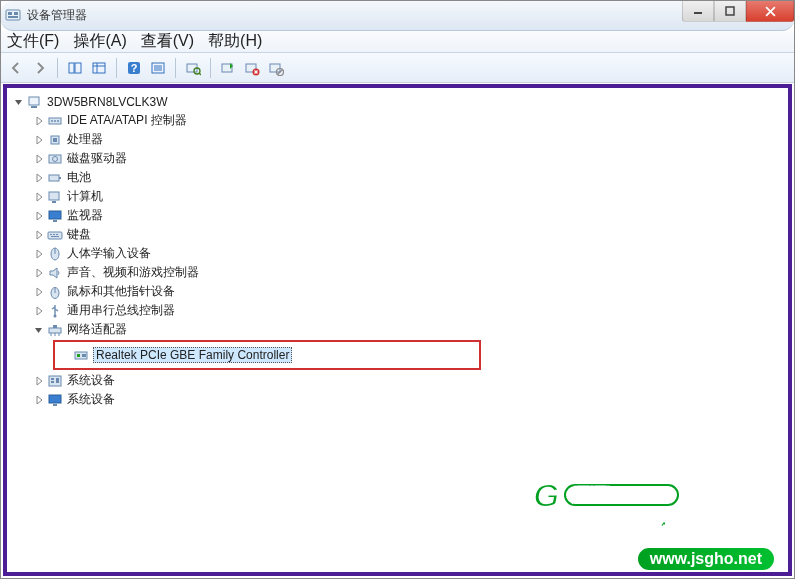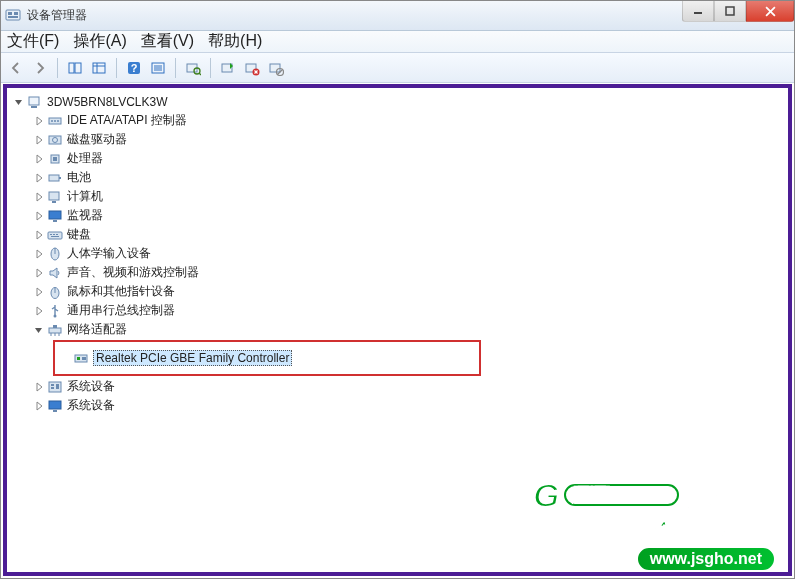--- a/index.html
+++ b/index.html
@@ -15,20 +15,21 @@
     }
     
     .titlebar {
       height: 30px;
       background: linear-gradient(to bottom, #f4f8fc 0%, #e8eff7 50%, #dde7f3 100%);
       border-bottom: 1px solid #b8c8d8;
       display: flex;
       align-items: center;
       padding: 0 4px;
       position: relative;
+      border-radius: 12px;
     }
     .title-icon {
       width: 16px;
       height: 16px;
       margin-right: 6px;
       display: inline-flex;
       align-items: center;
     }
     .title-text {
       font-size: 12px;
@@ -138,21 +139,21 @@
     }
     .node-label {
       color: #222;
     }
     .highlighted-wrap {
       border: 2px solid #d03030;
       padding: 0;
       margin: 1px 0;
       margin-left: 42px;
       width: 428px;
-      height: 36px;
+      height: 30px;
       display:flex;
       align-items:center;
     }
     .selected-label {
       background: #cde8ff;
       border: 1px dotted #555;
       padding: 0 2px;
     }
     
     .watermark {
@@ -359,40 +360,40 @@
       </div>
       <div class="node">
         <span class="indent" style="width:22px"></span>
         <span class="expander">
           <svg width="10" height="10">
             <path d="M3 1 L8 5 L3 9 Z" fill="none" stroke="#888"></path>
           </svg>
         </span>
         <span class="node-icon">
           <svg width="16" height="16">
+            <rect x="4" y="4" width="8" height="8" fill="#d8e4f0" stroke="#6a8ab0"></rect>
+            <rect x="6" y="6" width="4" height="4" fill="#6a8ab0"></rect>
+          </svg>
+        </span>
+        <span class="node-label">处理器</span>
+      </div>
+      <div class="node">
+        <span class="indent" style="width:22px"></span>
+        <span class="expander">
+          <svg width="10" height="10">
+            <path d="M3 1 L8 5 L3 9 Z" fill="none" stroke="#888"></path>
+          </svg>
+        </span>
+        <span class="node-icon">
+          <svg width="16" height="16">
             <rect x="2" y="4" width="12" height="8" fill="#d8e4f0" stroke="#6a8ab0"></rect>
             <circle cx="8" cy="8" r="2.5" fill="none" stroke="#6a8ab0"></circle>
           </svg>
         </span>
         <span class="node-label">磁盘驱动器</span>
-      </div>
-      <div class="node">
-        <span class="indent" style="width:22px"></span>
-        <span class="expander">
-          <svg width="10" height="10">
-            <path d="M3 1 L8 5 L3 9 Z" fill="none" stroke="#888"></path>
-          </svg>
-        </span>
-        <span class="node-icon">
-          <svg width="16" height="16">
-            <rect x="4" y="4" width="8" height="8" fill="#d8e4f0" stroke="#6a8ab0"></rect>
-            <rect x="6" y="6" width="4" height="4" fill="#6a8ab0"></rect>
-          </svg>
-        </span>
-        <span class="node-label">处理器</span>
       </div>
       <div class="node">
         <span class="indent" style="width:22px"></span>
         <span class="expander">
           <svg width="10" height="10">
             <path d="M3 1 L8 5 L3 9 Z" fill="none" stroke="#888"></path>
           </svg>
         </span>
         <span class="node-icon">
           <svg width="16" height="16">

